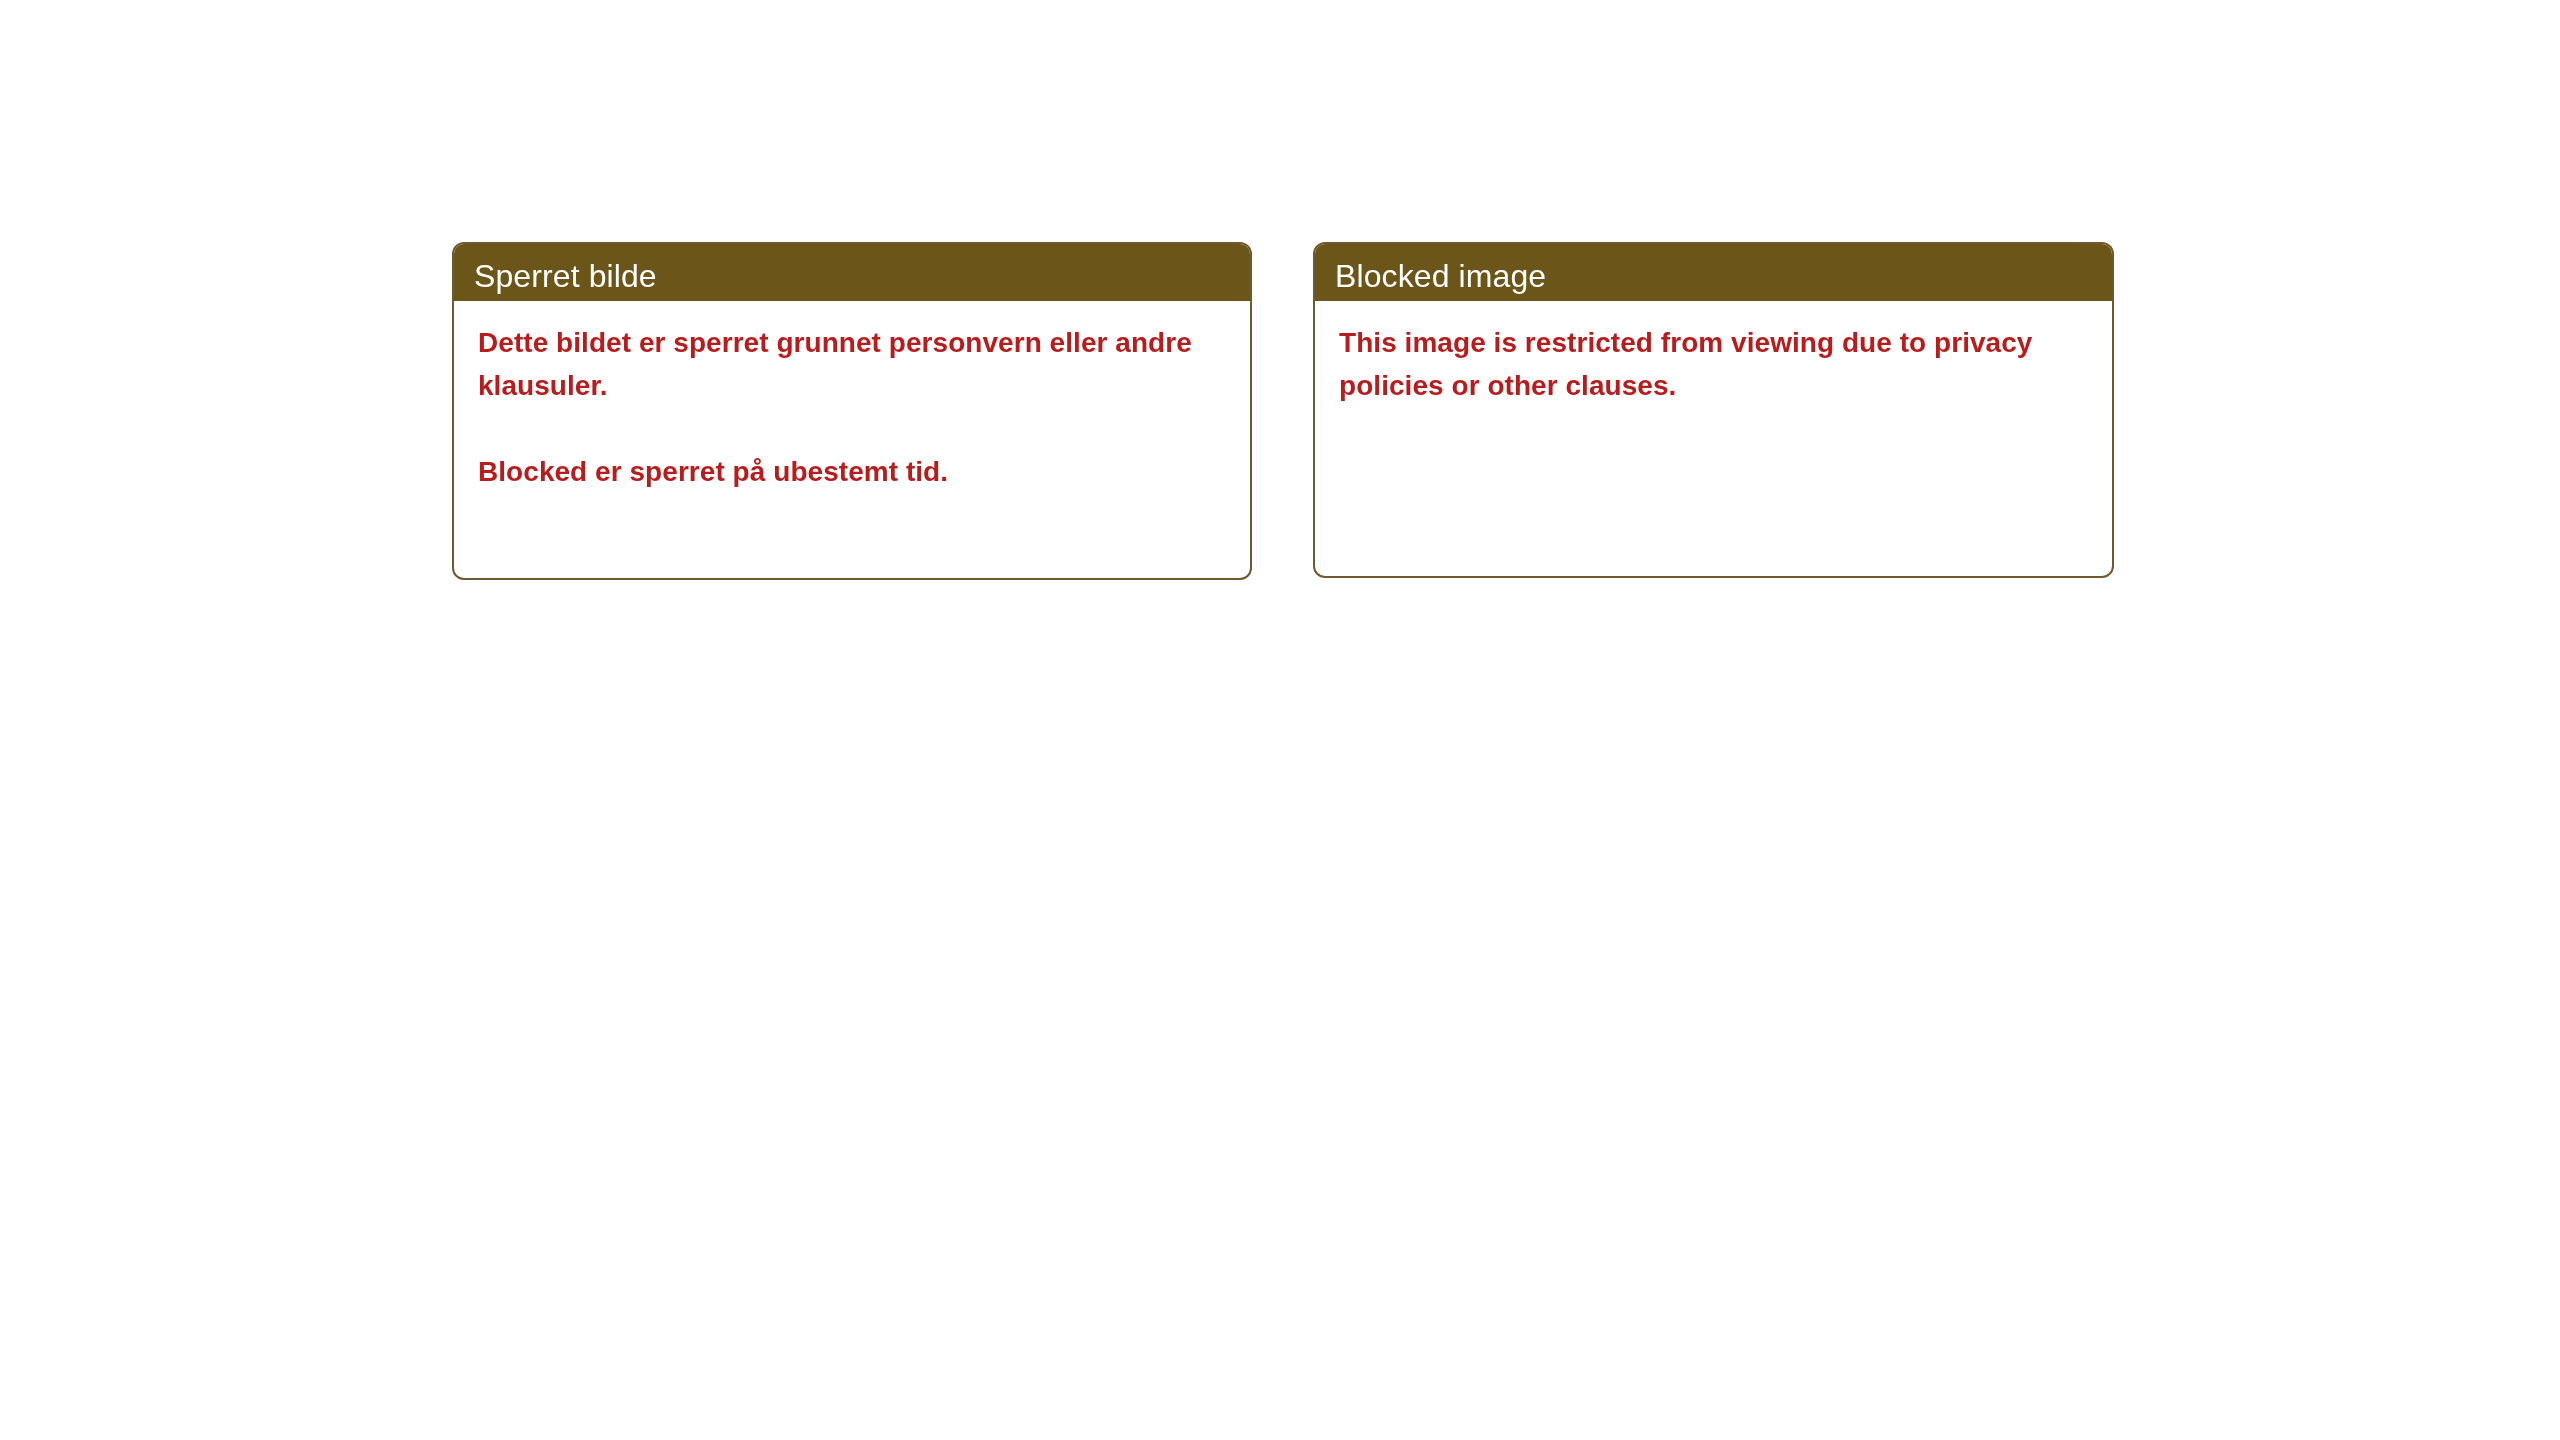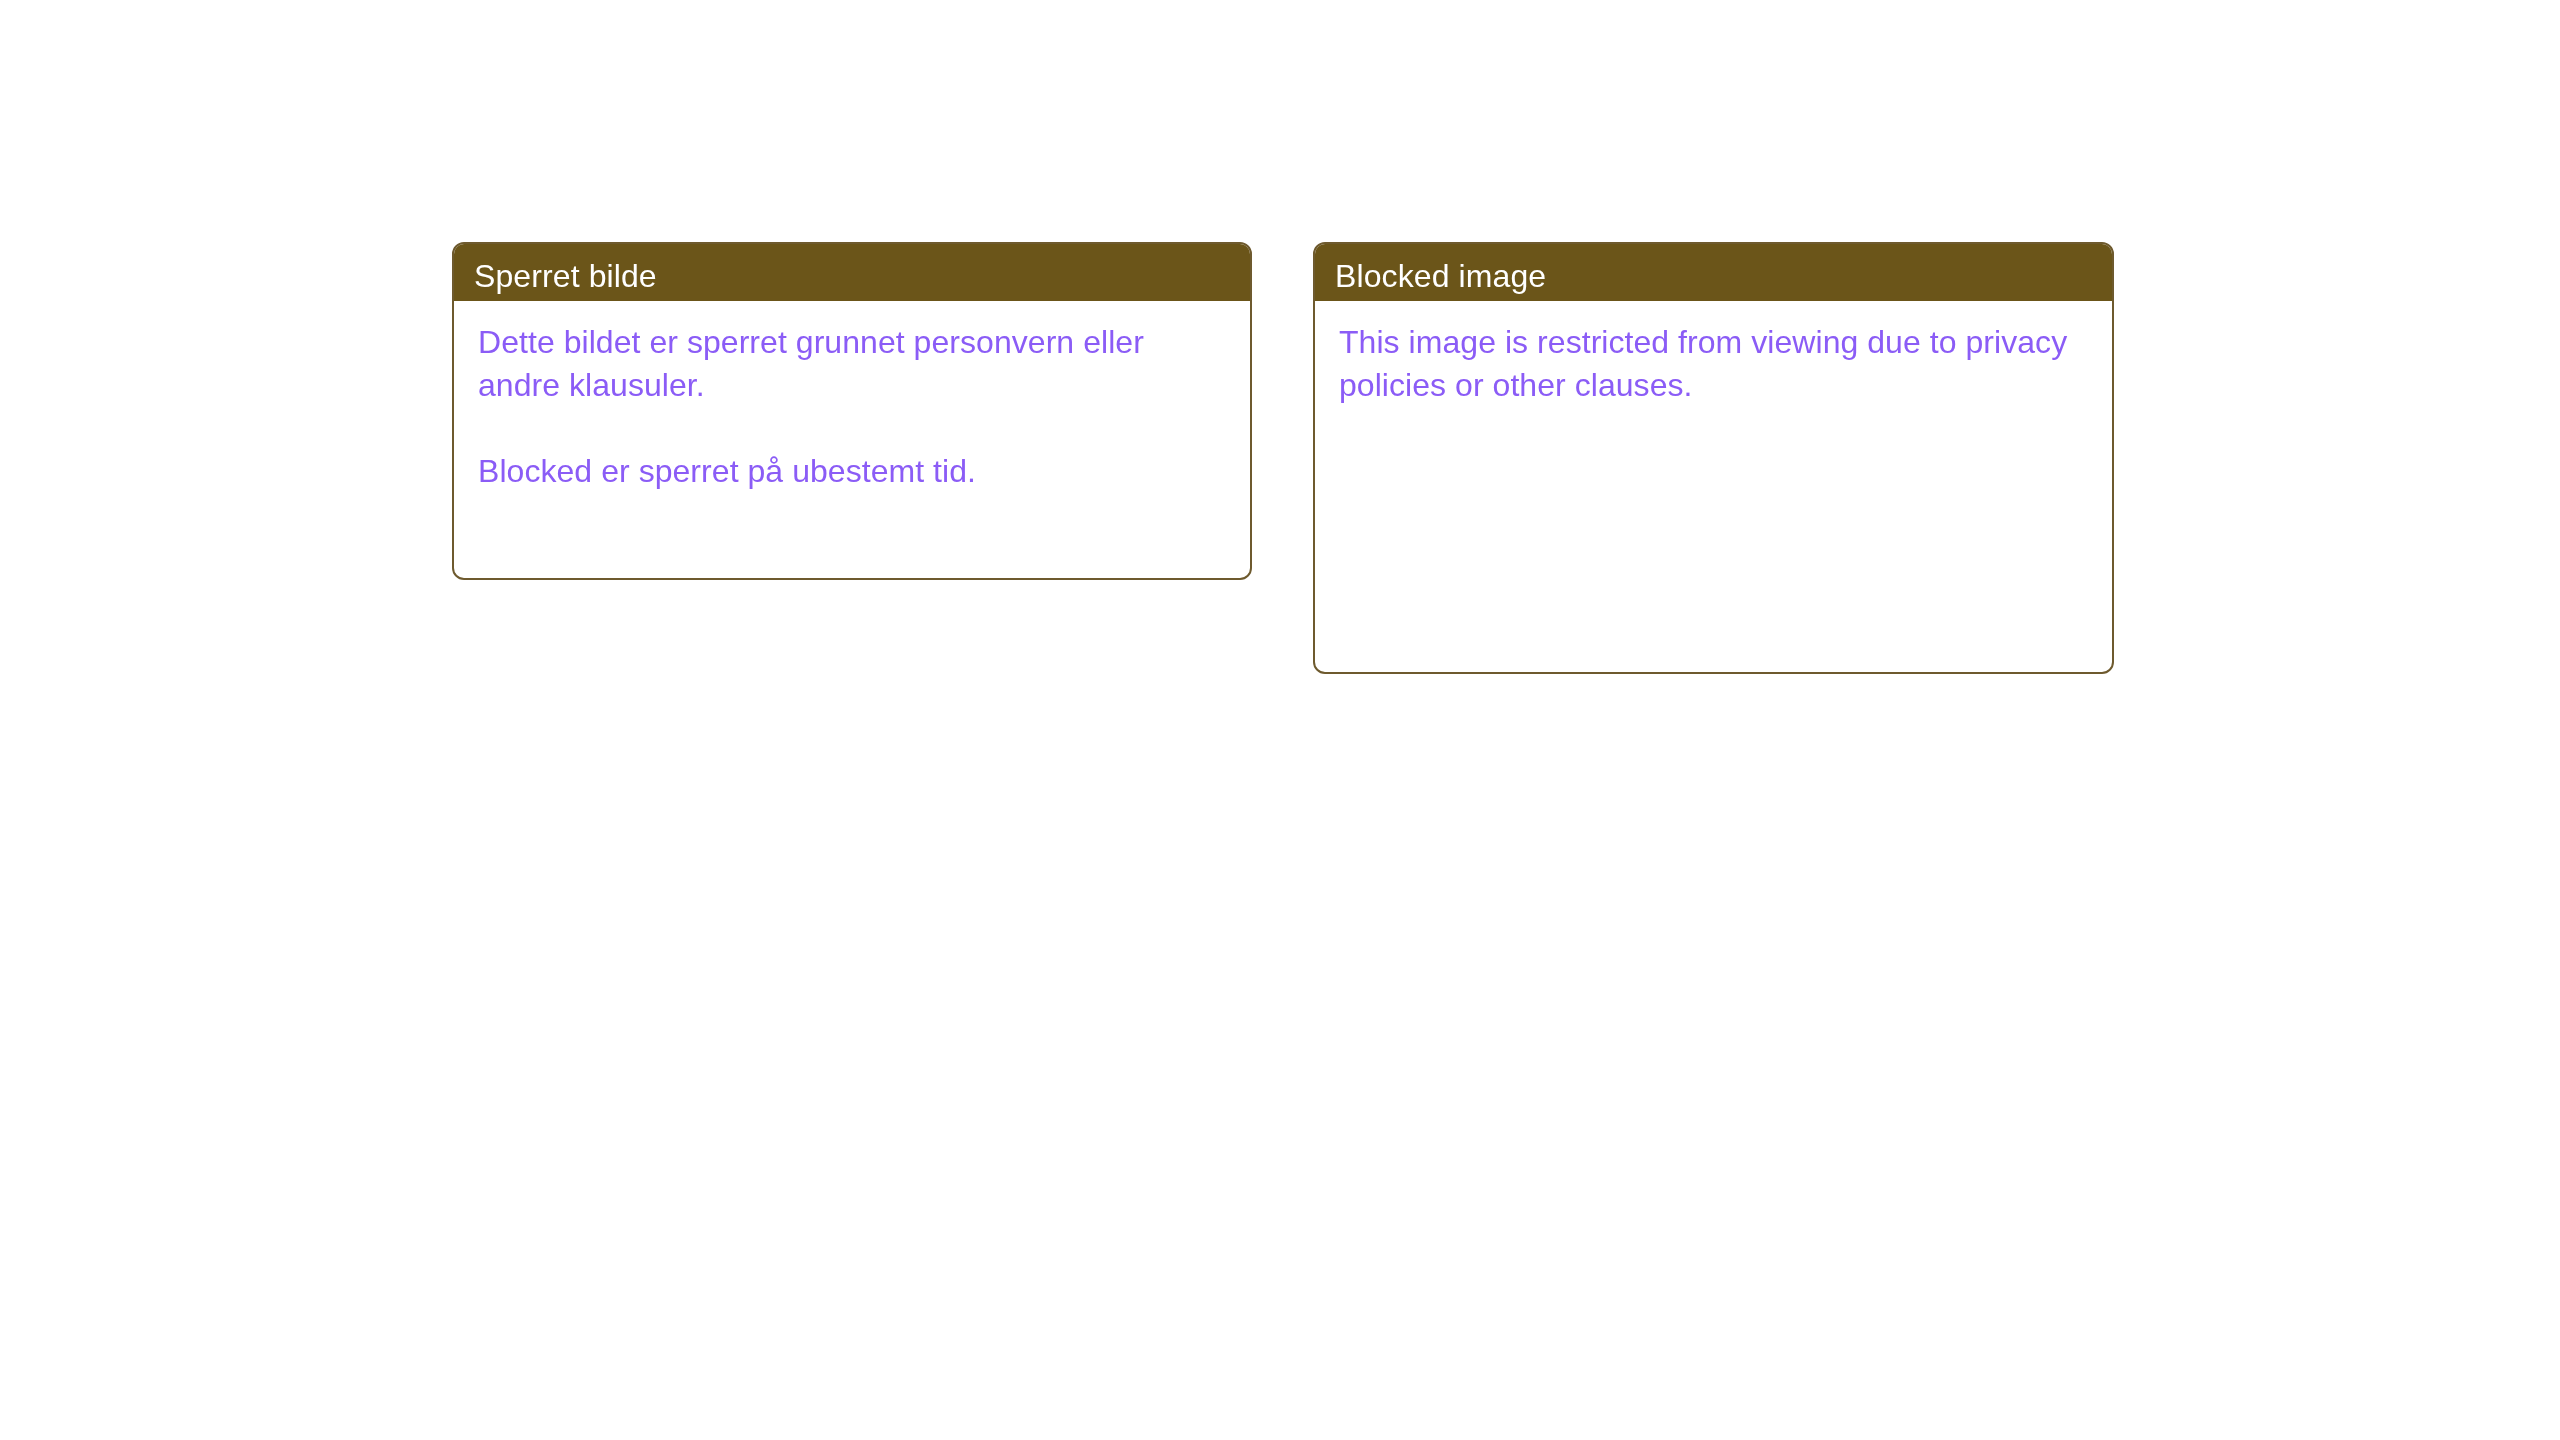--- a/index.html
+++ b/index.html
@@ -28,21 +28,21 @@
     box-sizing: border-box;
     background: #ffffff;
     border: 2px solid #6e5a2e;
     border-radius: 12px;
     overflow: hidden;
     display: flex;
     flex-direction: column;
   }
 
   #card-no  { left: 452px;  width: 800px; height: 338px; }
-  #card-en  { left: 1313px; width: 801px; height: 432px; }
+  #card-en  { left: 1313px; width: 801px; height: 336px; }
 
   .card-header {
     flex: 0 0 auto;
     height: 59px;
     background: #6b5519;
     display: flex;
     align-items: center;
     padding: 9px 0 0 22px;
     box-sizing: border-box;
     margin: -2px -2px 0 -2px;
@@ -59,23 +59,23 @@
     white-space: nowrap;
   }
 
   .card-body {
     flex: 1 1 auto;
     padding: 20px 24px 0 24px;
     box-sizing: border-box;
   }
 
   .body-paragraph {
-    color: #8b5cf6;
-    font-size: 32px;
-    font-weight: 400;
+    color: #b91c1c;
+    font-size: 28px;
+    font-weight: 700;
     line-height: 43px;
     margin: 0;
     letter-spacing: 0.05px;
   }
 
   .paragraph-gap {
     height: 43px;
   }
 </style>
 </head>

